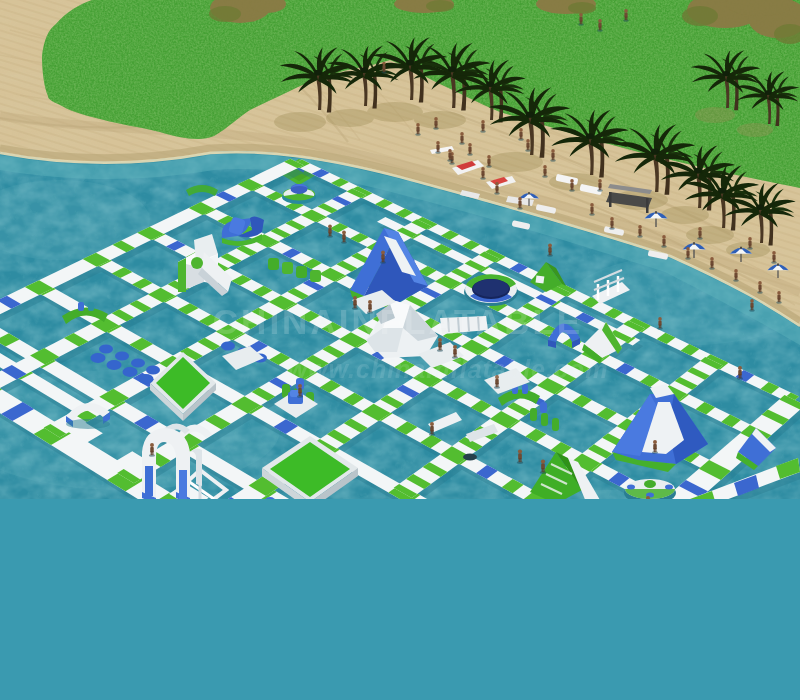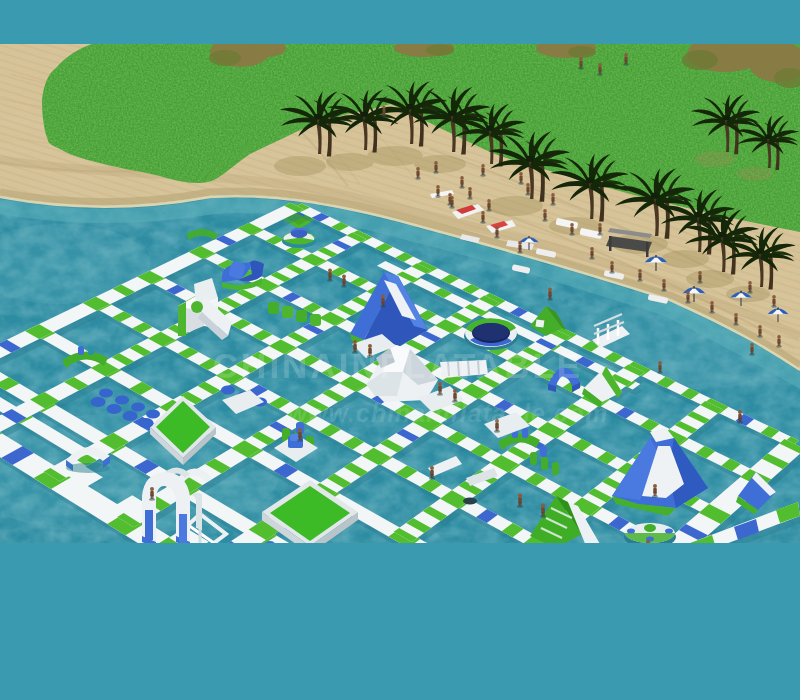--- a/index.html
+++ b/index.html
@@ -1,15 +1,15 @@
 <!DOCTYPE html>
 <html><head><meta charset="utf-8">
 <style>
 html,body{margin:0;padding:0;background:#3a9ab0;font-family:"Liberation Sans",sans-serif;}
-#scene{width:800px;height:499px;overflow:hidden;position:relative;margin-top:44px;}
+#scene{width:800px;height:499px;overflow:hidden;position:relative;}
 </style></head>
 <body>
 <div id="scene">
 <svg width="800" height="700" viewBox="0 0 800 700" xmlns="http://www.w3.org/2000/svg">
 <defs>
 <filter id="wtex" x="-5%" y="-5%" width="110%" height="110%">
   <feTurbulence type="fractalNoise" baseFrequency="0.05 0.07" numOctaves="3" seed="11" result="n"></feTurbulence>
   <feColorMatrix in="n" type="matrix" values="0 0 0 0 0.47  0 0 0 0 0.78  0 0 0 0 0.80  0 0 0 1.3 -0.35"></feColorMatrix>
 </filter>
 <filter id="wtex3" x="-5%" y="-5%" width="110%" height="110%">

